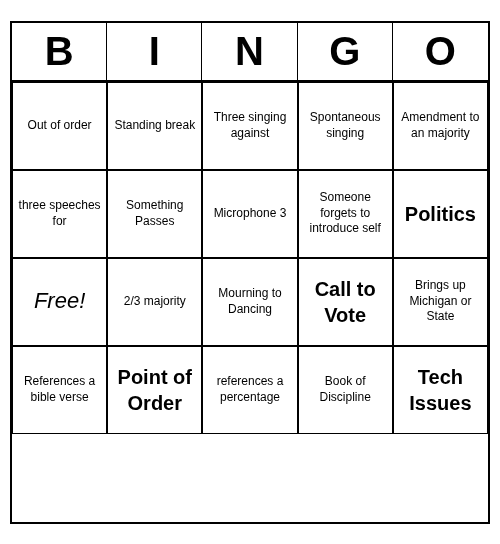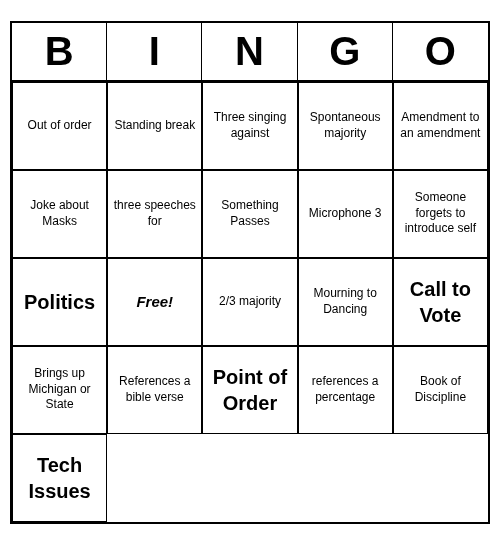--- a/index.html
+++ b/index.html
@@ -44,43 +44,42 @@
       text-align: center;
       padding: 4px;
       font-size: 12px;
       line-height: 1.3;
     }
     .bingo-cell.large-text {
       font-size: 20px;
       font-weight: bold;
     }
     .bingo-cell.free {
-      font-size: 15px;
-      font-weight: bold;
+      font-size: 22px;
+      font-weight: normal;
       font-style: italic;
     }
   </style>
 </head>
 <body>
 
 <div class="bingo-card">
   <div class="bingo-header">
   <div class="bingo-header-cell">B</div>
       <div class="bingo-header-cell">I</div>
       <div class="bingo-header-cell">N</div>
       <div class="bingo-header-cell">G</div>
       <div class="bingo-header-cell">O</div>
     </div>
   <div class="bingo-grid">
   <div class="bingo-cell">Out of order</div>
       <div class="bingo-cell">Standing break</div>
       <div class="bingo-cell">Three singing against</div>
-      <div class="bingo-cell">Spontaneous majority</div>
-      <div class="bingo-cell">Amendment to an amendment</div>
-      <div class="bingo-cell">Joke about Masks</div>
+      <div class="bingo-cell">Spontaneous singing</div>
+      <div class="bingo-cell">Amendment to an majority</div>
       <div class="bingo-cell">three speeches for</div>
       <div class="bingo-cell">Something Passes</div>
       <div class="bingo-cell">Microphone 3</div>
       <div class="bingo-cell">Someone forgets to introduce self</div>
       <div class="bingo-cell large-text">Politics</div>
       <div class="bingo-cell free">Free!</div>
       <div class="bingo-cell">2/3 majority</div>
       <div class="bingo-cell">Mourning to Dancing</div>
       <div class="bingo-cell large-text">Call to Vote</div>
       <div class="bingo-cell">Brings up Michigan or State</div>

